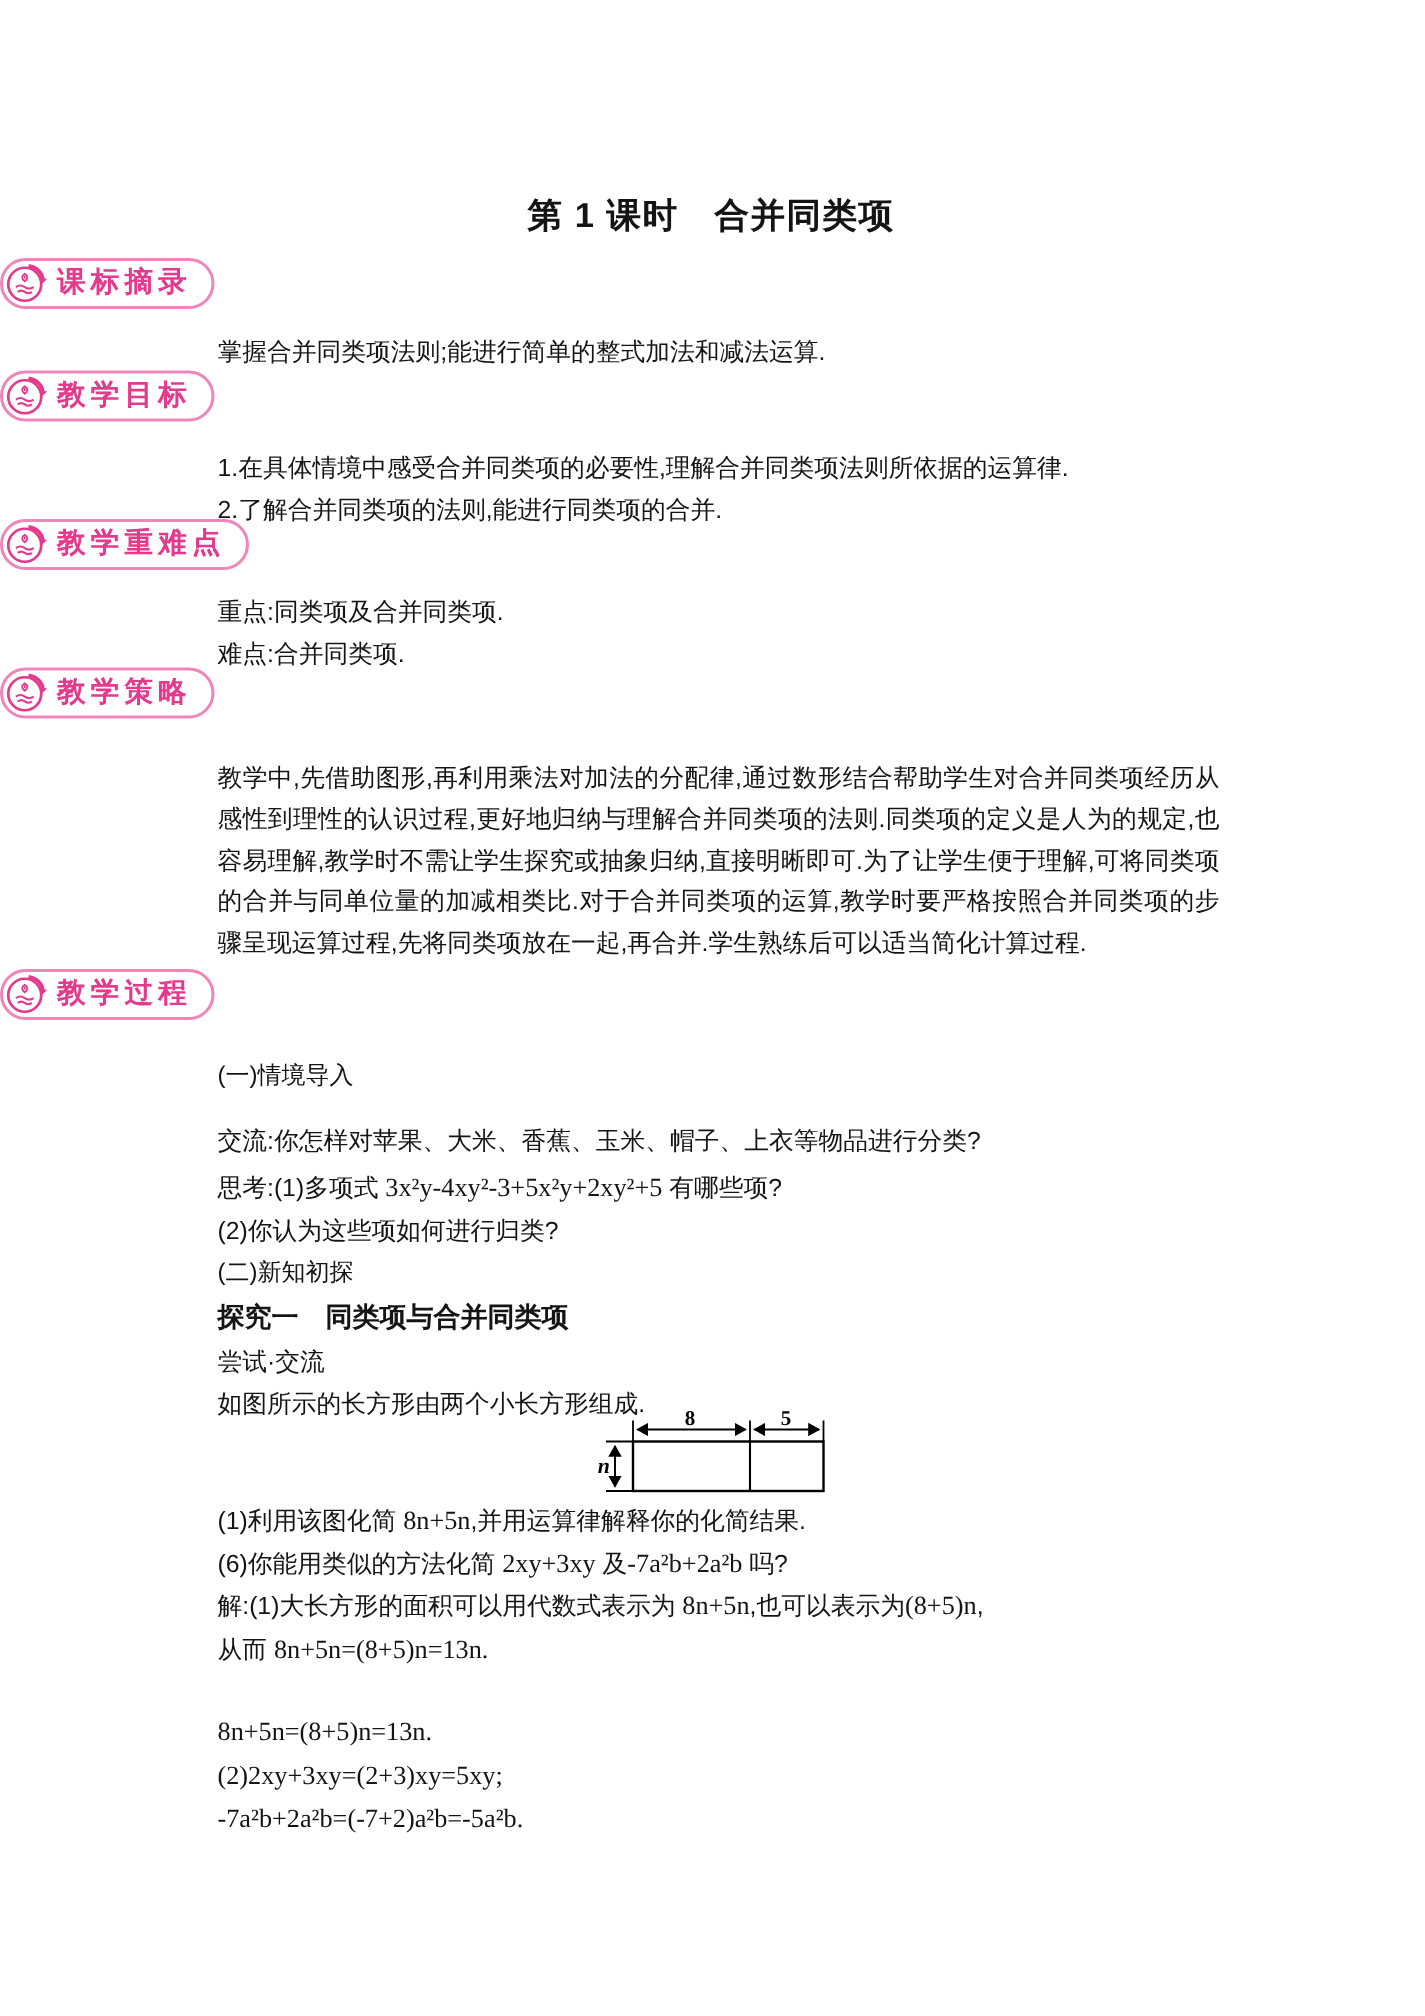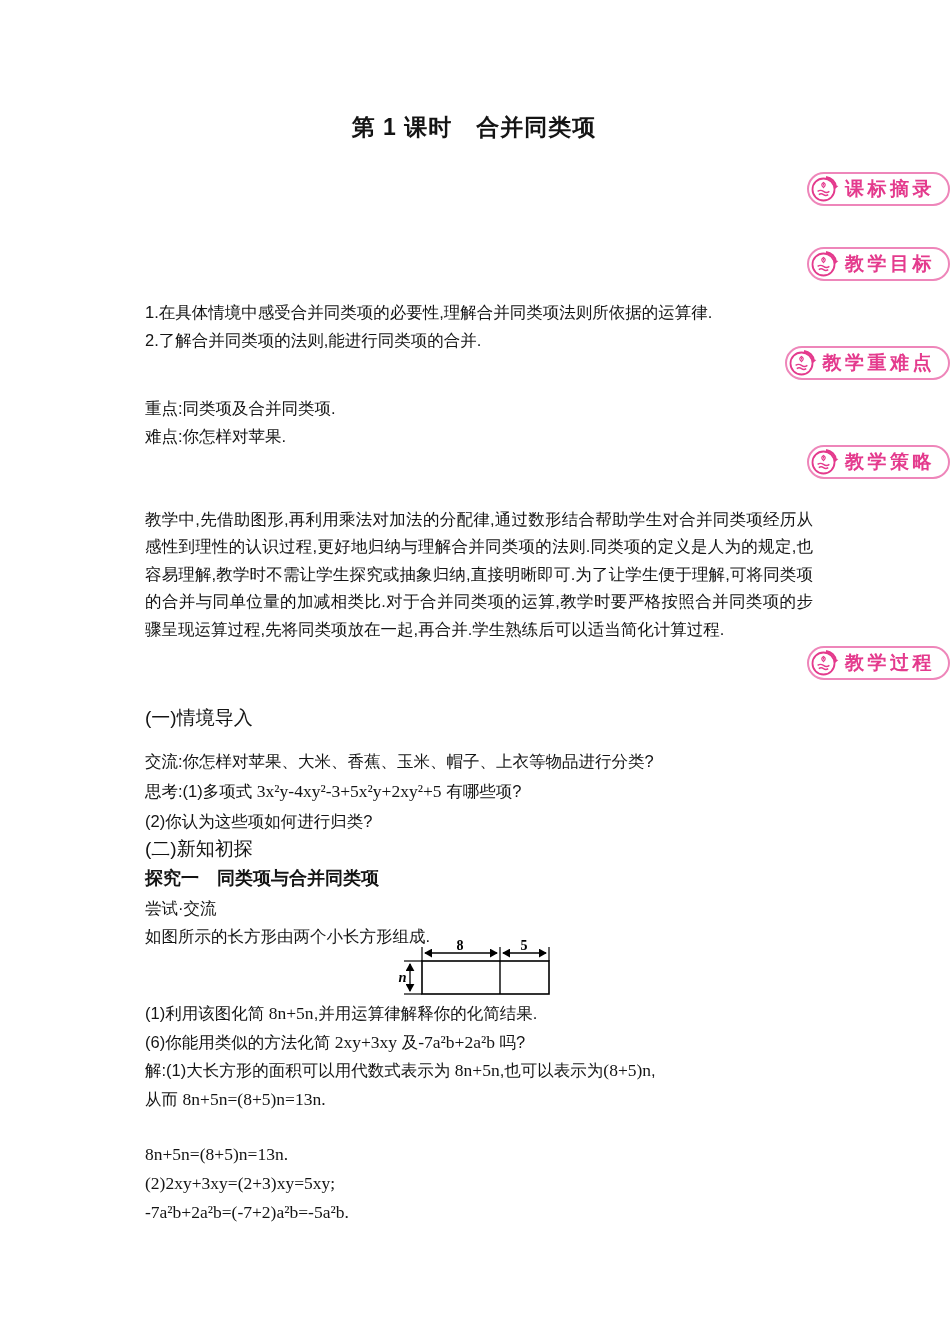--- a/index.html
+++ b/index.html
@@ -3,40 +3,40 @@
 <meta charset="utf-8">
 <style>
   html,body{margin:0;padding:0;background:#ffffff;}
   .page{
     position:relative;width:950px;height:1344px;background:#fff;
     font-family:"Liberation Sans","DejaVu Sans",sans-serif;color:#141414;
     overflow:hidden;
   }
   .abs{position:absolute;}
   .doc-title{
-    left:0;top:112px;width:948px;text-align:center;
+    left:0;top:128px;width:948px;text-align:center;
     font-size:23px;font-weight:bold;letter-spacing:1px;
   }
-  .badge-row{left:0;width:950px;text-align:right;}
+  .badge-row{left:0;width:950px;text-align:left;}
   .badge{
     display:inline-flex;align-items:center;gap:5px;height:30px;
     border:2px solid #ee86ba;border-radius:17px;background:#fff;
     padding:0 13px 0 1px;vertical-align:top;
   }
   .badge-label{
     color:#e43a8d;font-weight:bold;font-size:19px;letter-spacing:3.5px;
     line-height:30px;white-space:nowrap;
   }
   .bicon{width:30px;height:30px;overflow:visible;flex:0 0 30px;margin-top:-3px;}
   .body-line{left:145px;width:690px;font-size:16.5px;line-height:22px;white-space:nowrap;}
   .para{
     left:145px;width:668px;font-size:16.5px;line-height:27.4px;
     text-align:justify;text-justify:inter-ideograph;margin-top:14px;
   }
-  .h-big{left:145px;font-size:19px;line-height:24px;white-space:nowrap;}
+  .h-big{left:145px;font-size:16px;line-height:24px;white-space:nowrap;}
   .h-bold{left:145px;font-size:18px;font-weight:bold;line-height:24px;white-space:nowrap;}
   .math{font-family:"Liberation Serif","DejaVu Serif",serif;font-size:17.5px;}
   .math-line{left:145px;width:690px;font-family:"Liberation Serif","DejaVu Serif",serif;
     font-size:17.5px;line-height:22px;white-space:nowrap;}
   .fig{left:398px;top:939px;}
   .fig text{font-family:"Liberation Serif","DejaVu Serif",serif;font-weight:bold;font-size:14px;}
   .fig .dim-n{font-style:italic;font-size:14.5px;}
 </style>
 </head>
 <body>
@@ -61,20 +61,21 @@
 
   <div class="abs badge-row" style="top:172px">
     <span class="badge">
       <svg class="bicon" viewBox="0 0 30 30">
           <use href="#badgeIconSym"></use>
         </svg>
       <span class="badge-label">课标摘录</span>
     </span>
   </div>
 
+  <div class="abs body-line" style="top:224px">掌握合并同类项法则;能进行简单的整式加法和减法运算.</div>
 
   <div class="abs badge-row" style="top:247px">
     <span class="badge">
       <svg class="bicon" viewBox="0 0 30 30">
           <use href="#badgeIconSym"></use>
         </svg>
       <span class="badge-label">教学目标</span>
     </span>
   </div>
 
@@ -84,21 +85,21 @@
   <div class="abs badge-row" style="top:346px">
     <span class="badge">
       <svg class="bicon" viewBox="0 0 30 30">
           <use href="#badgeIconSym"></use>
         </svg>
       <span class="badge-label">教学重难点</span>
     </span>
   </div>
 
   <div class="abs body-line" style="top:397px">重点:同类项及合并同类项.</div>
-  <div class="abs body-line" style="top:425px">难点:你怎样对苹果.</div>
+  <div class="abs body-line" style="top:425px">难点:合并同类项.</div>
 
   <div class="abs badge-row" style="top:445px">
     <span class="badge">
       <svg class="bicon" viewBox="0 0 30 30">
           <use href="#badgeIconSym"></use>
         </svg>
       <span class="badge-label">教学策略</span>
     </span>
   </div>
 

